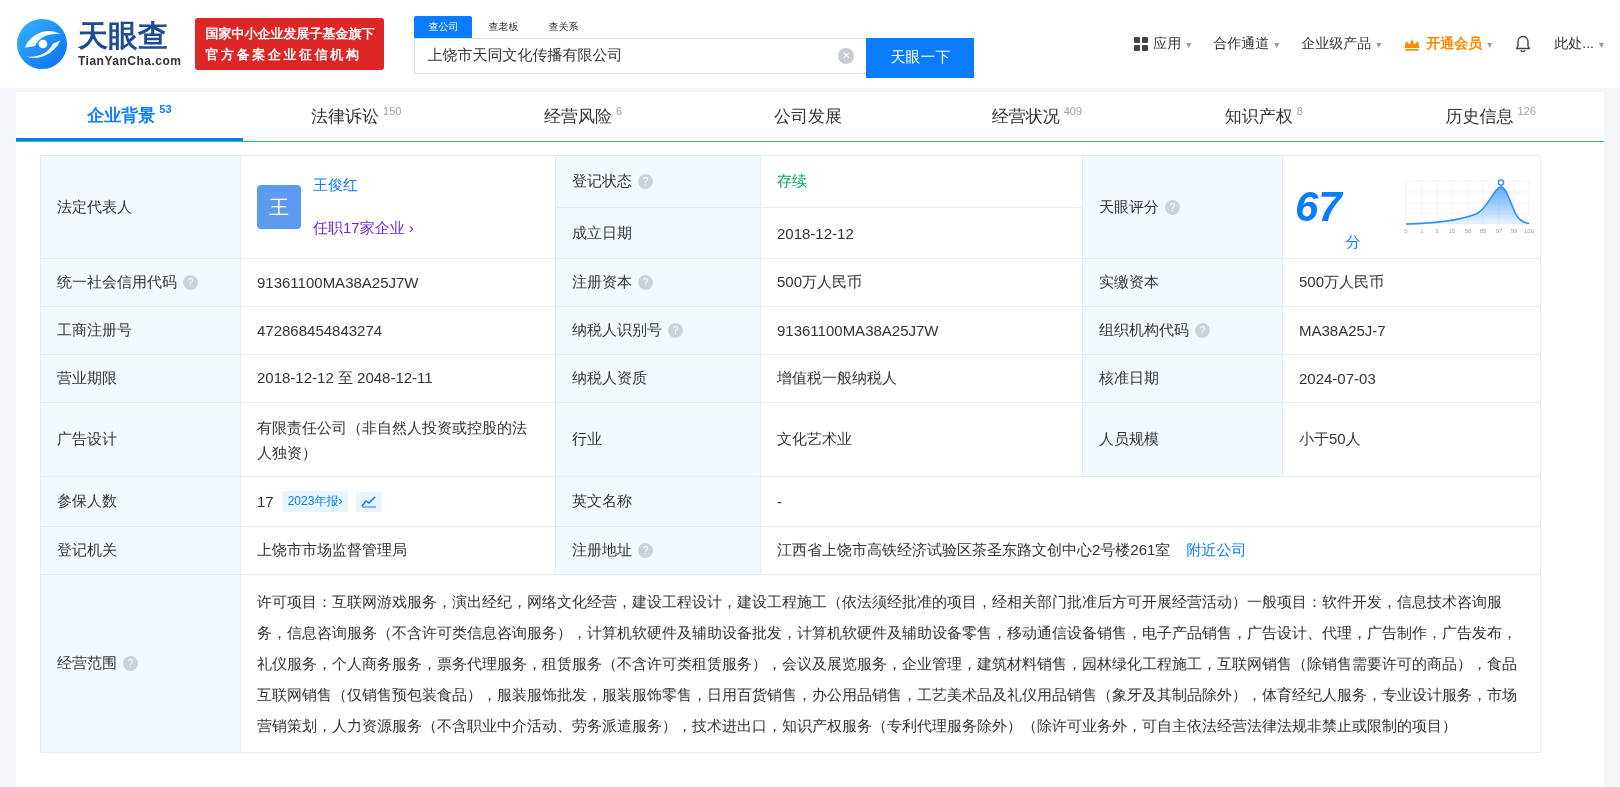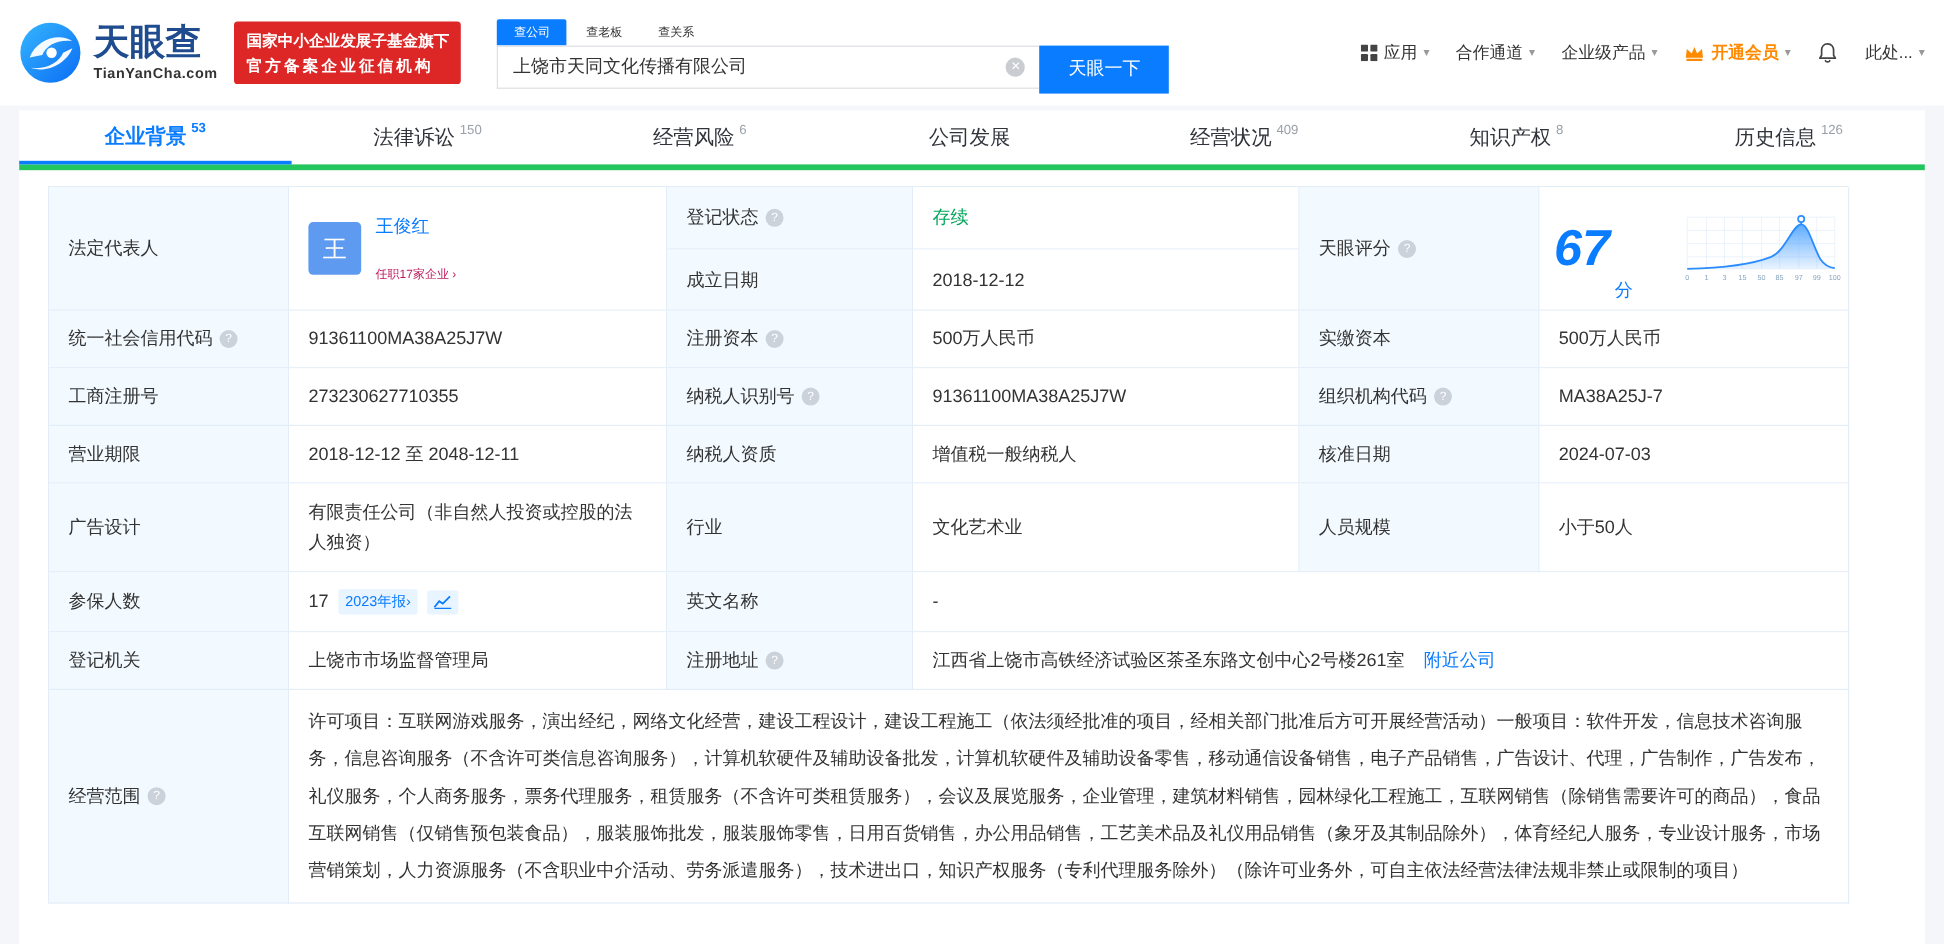--- a/index.html
+++ b/index.html
@@ -23,42 +23,42 @@
   .input-wrap input{flex:1;border:none;outline:none;font-size:15px;color:#333;padding:0 12px;background:transparent;}
   .clear{width:16px;height:16px;border-radius:50%;background:#c9ccd1;color:#fff;font-size:10px;
     line-height:16px;text-align:center;margin-right:12px;cursor:pointer;flex:0 0 16px;}
   .search-btn{width:108px;height:40px;background:#0a7cff;color:#fff;font-size:15px;border:none;cursor:pointer;}
   .top-menu{margin-left:auto;display:flex;gap:22px;white-space:nowrap;}
   .menu-item{display:flex;align-items:center;gap:5px;font-size:14px;color:#333;cursor:pointer;}
   .menu-item.vip{color:#ff8a00;font-weight:700;}
   .caret{font-size:10px;color:#999;}
   .bell{cursor:pointer;display:flex;align-items:center;}
   
-  .page-tabs{margin:4px 16px 0;background:#fff;display:flex;height:50px;border-bottom:5px solid #22c55e;}
+  .page-tabs{margin:4px 16px 0;background:#fff;display:flex;height:50px;border-bottom:1px solid #22c55e;}
   .ptab{flex:1;display:flex;align-items:center;justify-content:center;font-size:17px;color:#30333a;cursor:pointer;}
   .ptab .cnt{font-size:11px;color:#9aa0a8;margin-left:4px;position:relative;top:-6px;}
   .ptab.active{color:#0a7cff;font-weight:700;border-bottom:3px solid #0a7cff;}
   .ptab.active .cnt{color:#0a7cff;}
   
   main{margin:0 16px;background:#fff;padding:13px 24px 24px;height:649px;}
   .tbl{width:1500px;display:grid;
     grid-template-columns:200px 315px 205px 322px 200px 258px;
     grid-template-rows:52px 51px 48px 48px 48px 74px 50px 48px auto;
     border-top:1px solid #e3edf8;border-left:1px solid #e3edf8;font-size:15px;}
   .cell{border-right:1px solid #e3edf8;border-bottom:1px solid #e3edf8;
     display:flex;align-items:center;padding:0 16px;background:#fff;}
   .lab{background:#f2f9ff;color:#333;}
   .q{display:inline-flex;width:15px;height:15px;border-radius:50%;background:#ccd2d9;color:#fff;
     font-size:10px;align-items:center;justify-content:center;margin-left:6px;cursor:pointer;flex:0 0 15px;}
   .green{color:#00a65a;}
   .blue-link{color:#0a7cff;text-decoration:none;cursor:pointer;}
   .avatar{width:44px;height:44px;border-radius:4px;background:#5e9bf0;color:#fff;font-size:20px;
     display:flex;align-items:center;justify-content:center;flex:0 0 44px;}
   .rep-col{display:flex;flex-direction:column;margin-left:12px;gap:4px;}
-  .positions{color:#be185d;font-size:10px;cursor:pointer;margin-top:20px;}
+  .positions{color:#6d28d9;font-size:15px;cursor:pointer;margin-top:20px;}
   .tag{background:#e8f4ff;color:#0a7cff;font-size:12px;padding:2px 6px;border-radius:2px;margin-left:8px;cursor:pointer;}
   .trend-btn{width:26px;height:20px;background:#e8f4ff;border-radius:2px;margin-left:8px;
     display:flex;align-items:center;justify-content:center;cursor:pointer;}
   .score-cell{gap:4px;padding:0 6px 0 12px;}
   .score-num{font-size:42px;font-weight:700;font-style:italic;color:#0a7cff;line-height:1;}
   .score-unit{font-size:15px;color:#0a7cff;align-self:flex-end;margin-bottom:6px;}
   .scope-val{display:block;padding:11px 16px;line-height:31px;}
   .wrap-val{line-height:25px;}
   .addr-link{margin-left:16px;}
 </style>
@@ -268,21 +268,21 @@
       <span>实缴资本</span>
     </div>
     <div class="cell" style="grid-area:3/6/4/7">
       <span>500万人民币</span>
     </div>
 
     <div class="cell lab" style="grid-area:4/1/5/2">
       <span>工商注册号</span>
     </div>
     <div class="cell" style="grid-area:4/2/5/3">
-      <span>273230627710355</span>
+      <span>472868454843274</span>
     </div>
     <div class="cell lab" style="grid-area:4/3/5/4">
       <span>纳税人识别号</span>
       <span class="q">?</span>
     </div>
     <div class="cell" style="grid-area:4/4/5/5">
       <span>91361100MA38A25J7W</span>
     </div>
     <div class="cell lab" style="grid-area:4/5/5/6">
       <span>组织机构代码</span>

